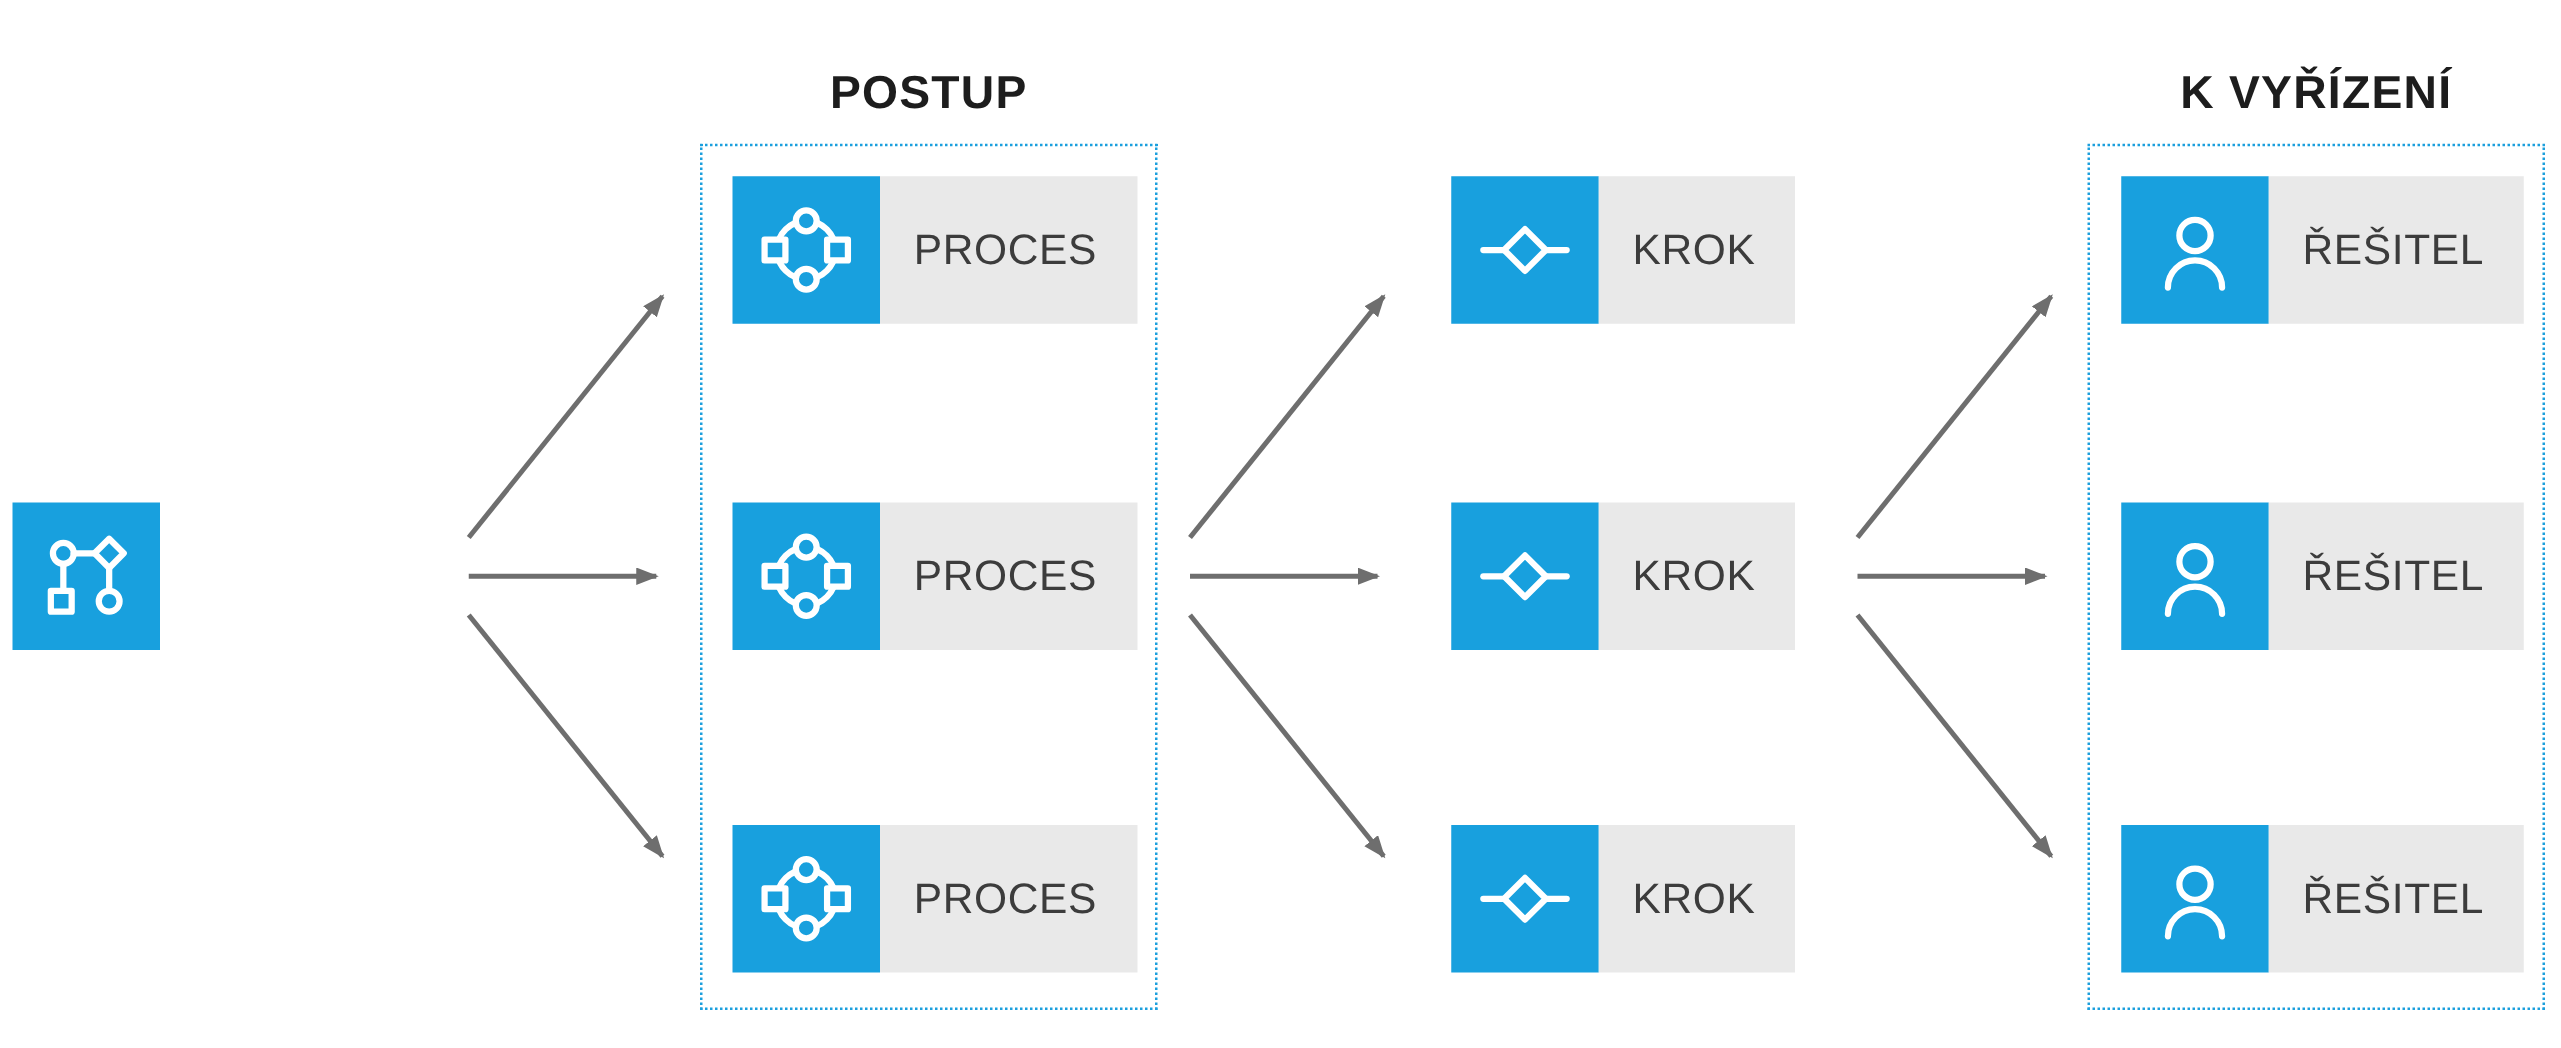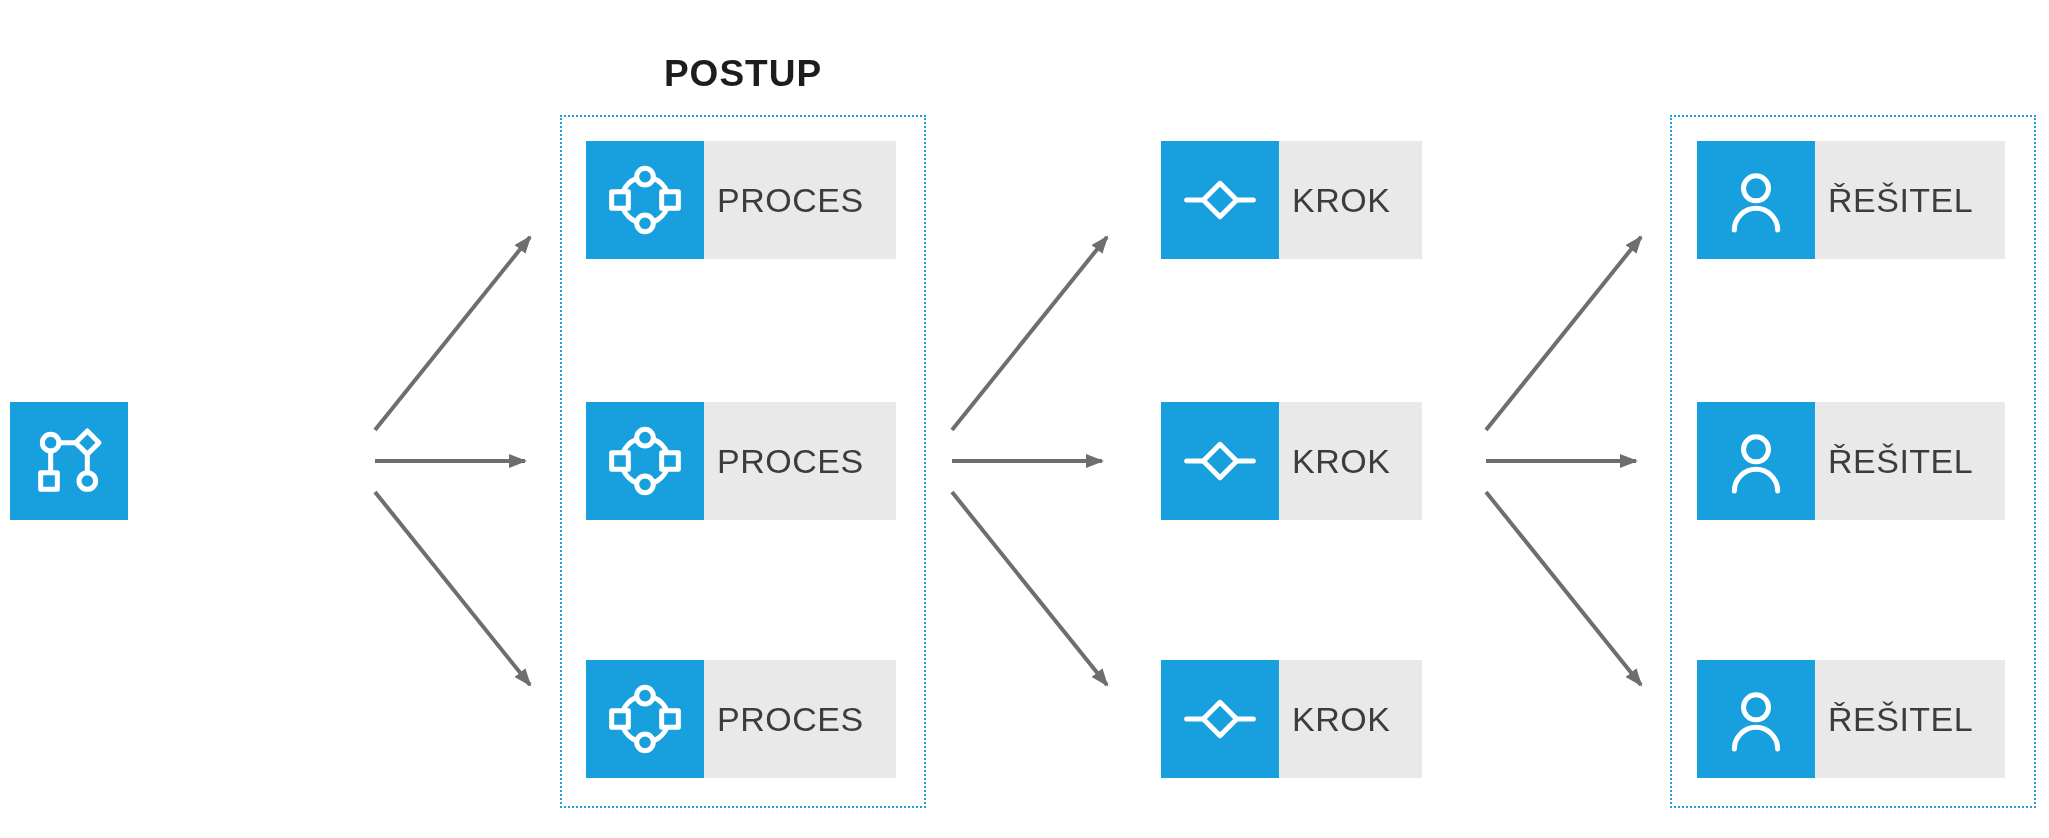--- a/index.html
+++ b/index.html
@@ -50,21 +50,21 @@
   }
 
   .icon-box svg { display: block; }
   .icon-stroke { stroke: #ffffff; stroke-width: 6; fill: none; stroke-linecap: round; stroke-linejoin: round; }
   .icon-fill-bg { stroke: #ffffff; stroke-width: 6; fill: var(--accent-blue, #18a0de); stroke-linejoin: round; }
 
   .label-box {
     background: var(--label-bg, #e9e9e9);
     display: flex;
     align-items: center;
-    padding: 0 32px 0 13px;
+    padding: 0 32px 0 27px;
     font-size: 34px;
     color: var(--label-text, #3c3c3c);
     letter-spacing: 0.5px;
     white-space: nowrap;
   }
 </style>
 </head>
 <body>
 
 <div class="canvas">
@@ -83,20 +83,21 @@
     <line class="arrow-line" x1="952" y1="430" x2="1107" y2="237" marker-end="url(#arrowhead)"></line>
     <line class="arrow-line" x1="952" y1="461" x2="1102" y2="461" marker-end="url(#arrowhead)"></line>
     <line class="arrow-line" x1="952" y1="492" x2="1107" y2="685" marker-end="url(#arrowhead)"></line>
 
     <line class="arrow-line" x1="1486" y1="430" x2="1641" y2="237" marker-end="url(#arrowhead)"></line>
     <line class="arrow-line" x1="1486" y1="461" x2="1636" y2="461" marker-end="url(#arrowhead)"></line>
     <line class="arrow-line" x1="1486" y1="492" x2="1641" y2="685" marker-end="url(#arrowhead)"></line>
   </svg>
 
   <div class="group-title" style="left:560px; top:52px; width:366px;">POSTUP</div>
+  <div class="group-title" style="left:1670px; top:52px; width:366px;">K VYŘÍZENÍ</div>
 
   <div class="group-box" style="left:560px; top:115px; width:366px; height:693px;"></div>
   <div class="group-box" style="left:1670px; top:115px; width:366px; height:693px;"></div>
 
   <div class="node" style="left:10px; top:402px;">
     <div class="icon-box">
       <svg width="80" height="80" viewBox="0 0 96 96">
         <line class="icon-stroke" x1="36" y1="26" x2="56" y2="26"></line>
         <line class="icon-stroke" x1="26" y1="36" x2="26" y2="62"></line>
         <line class="icon-stroke" x1="70" y1="40" x2="70" y2="62"></line>

